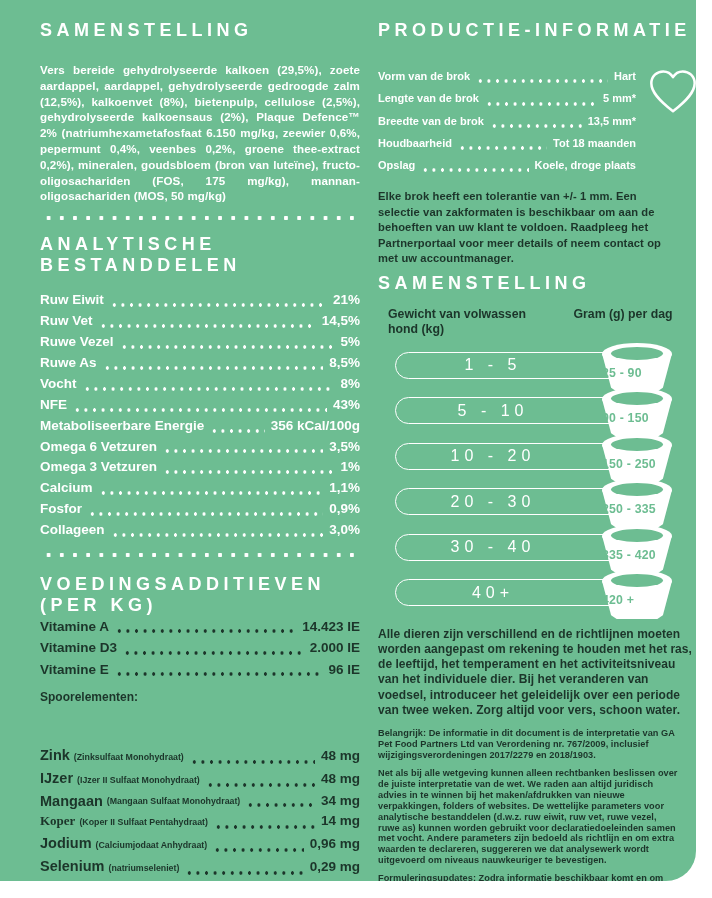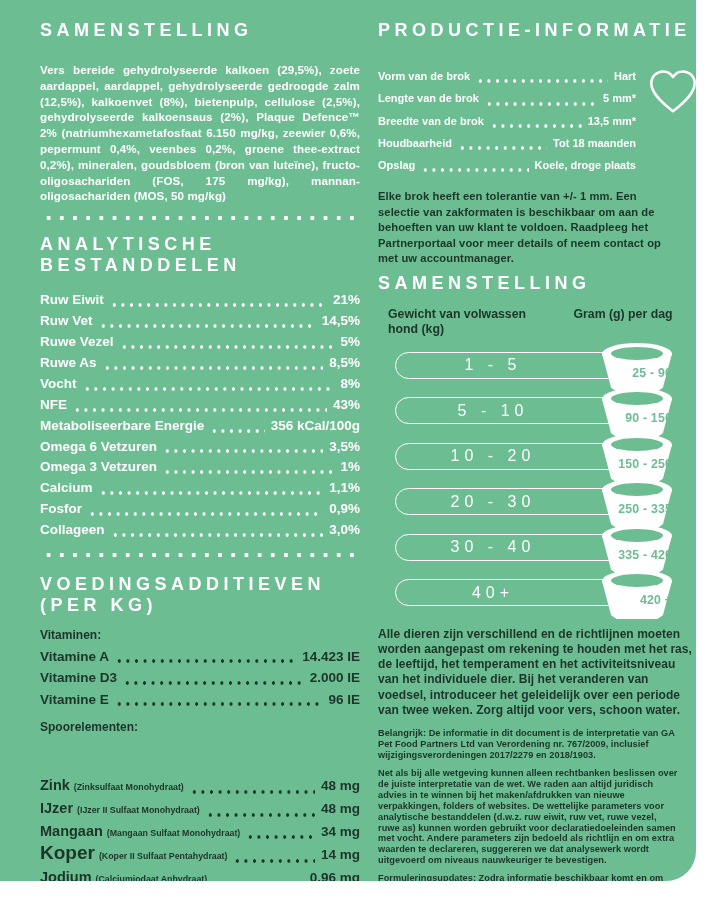--- a/index.html
+++ b/index.html
@@ -68,21 +68,21 @@
     display:flex;align-items:center;justify-content:center;padding-right:34px;
   }
   .bowl{position:absolute;left:224px;top:-2px;width:70px;height:49px;z-index:2;}
   .bowl .rim{position:absolute;top:0;left:0;width:70px;height:22px;background:var(--white);border-radius:50%;}
   .bowl .hole{position:absolute;top:4px;left:9px;width:52px;height:13px;background:var(--green);border-radius:50%;}
   .bowl .body{
     position:absolute;top:11px;left:0;width:70px;height:38px;background:var(--white);
     clip-path:polygon(0 0,100% 0,87% 90%,79% 100%,21% 100%,13% 90%);
   }
   .bowl .grams{
-    position:absolute;top:23px;left:0;right:0;text-align:right;
+    position:absolute;top:23px;left:0;right:0;text-align:left;
     color:var(--green);font-weight:bold;font-size:12.3px;letter-spacing:0.2px;
   }
   .advice{
     color:var(--dark);font-size:12px;font-weight:600;line-height:15.3px;
     margin-top:9px;width:318px;letter-spacing:0.05px;
   }
   .fineprint{margin-top:10px;width:302px;color:var(--dark);}
   .fineprint p{font-size:9.2px;font-weight:600;line-height:10.9px;margin-bottom:7px;letter-spacing:0.05px;}
 </style>
 </head>
@@ -167,21 +167,20 @@
         <div class="lrow">
           <span class="lbl">Collageen</span>
           <span class="leader"></span>
           <span class="val">3,0%</span>
         </div>
       </div>
     <div class="dot-sep"></div>
 
     <h2 class="sec-title" style="margin-top:16px;">VOEDINGSADDITIEVEN (PER KG)</h2>
 
-    <div class="grp-head" style="margin-top:12px;">Vitaminen:</div>
     <div class="rows add-rows">
 
         <div class="lrow">
           <span class="lbl">Vitamine A</span>
           <span class="leader"></span>
           <span class="val">14.423 IE</span>
         </div>
 
         <div class="lrow">
           <span class="lbl">Vitamine D3</span>
@@ -206,29 +205,29 @@
           <span class="val">48 mg</span>
         </div>
 
         <div class="lrow" style="line-height:20.8px;justify-content:space-between;">
           <span class="lbl" style="font-size:14.5px;">IJzer</span>
           <span class="sub">(IJzer II Sulfaat Monohydraat)</span>
           <span class="leader"></span>
           <span class="val">48 mg</span>
         </div>
 
-        <div class="lrow" style="line-height:20.8px;">
+        <div class="lrow" style="line-height:20.8px;align-items:center;">
           <span class="lbl" style="font-size:14.5px;">Mangaan</span>
           <span class="sub">(Mangaan Sulfaat Monohydraat)</span>
           <span class="leader"></span>
           <span class="val">34 mg</span>
         </div>
 
         <div class="lrow" style="line-height:20.8px;">
-          <span class="lbl" style="font-size:19px;">Koper</span>
+          <span class="lbl" style="font-size:13px;font-family:Liberation Serif, serif;">Koper</span>
           <span class="sub">(Koper II Sulfaat Pentahydraat)</span>
           <span class="leader"></span>
           <span class="val">14 mg</span>
         </div>
 
         <div class="lrow" style="line-height:20.8px;">
           <span class="lbl" style="font-size:14.5px;">Jodium</span>
           <span class="sub">(Calciumjodaat Anhydraat)</span>
           <span class="leader"></span>
           <span class="val">0,96 mg</span>

